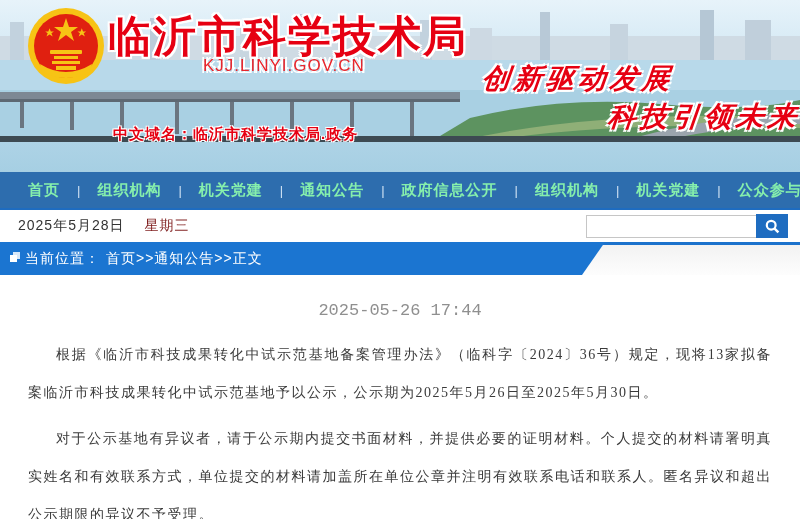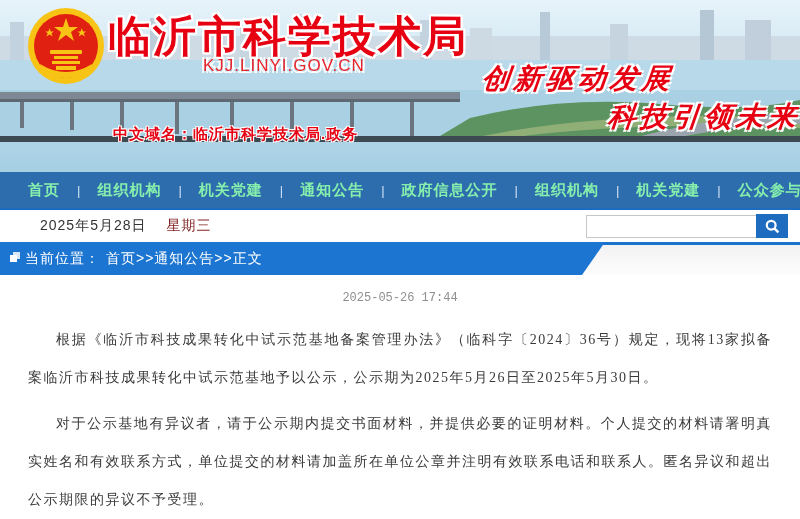--- a/index.html
+++ b/index.html
@@ -30,21 +30,21 @@
   
   .nav { width:800px; height:38px; background:#2d6dae; border-bottom:2px solid #1e6cc0;
     display:flex; align-items:center; padding-left:28px; }
   .nav-item { color:#86efac; font-size:15px; font-weight:bold; letter-spacing:1px;
     padding:0 17px; cursor:pointer; white-space:nowrap; }
   .nav-item:first-child { padding-left:0; }
   .nav-sep { color:#cfe2f3; font-size:13px; }
 
   
   .datebar { position:relative; width:800px; height:32px; background:#fff;
-    display:flex; align-items:center; padding-left:40px; }
+    display:flex; align-items:center; padding-left:18px; }
   .date-text { font-size:14px; color:#333; letter-spacing:1px; }
   .weekday { font-size:14px; color:#7f1d1d; margin-left:20px; letter-spacing:1px; }
   .search { position:absolute; right:12px; top:4px; display:flex; align-items:center; }
   .search input { width:170px; height:23px; border:1px solid #c6c6c6; border-right:none;
     background:#fff; outline:none; padding:0 6px; font-size:13px; }
   .search .btn { width:32px; height:24px; background:#1e6cc0; border:none; cursor:pointer;
     display:flex; align-items:center; justify-content:center; }
 
   
   .crumb { position:relative; width:800px; height:33px; background:linear-gradient(#f1f1f1,#fdfdfd); }
@@ -55,21 +55,21 @@
   .crumb-icon { display:inline-block; width:7px; height:7px; background:#fff; margin-right:8px;
     box-shadow:3px -3px 0 0 #d8e8f8; }
   .crumb-label,.crumb-path { font-size:14px; color:#fff; letter-spacing:1px; }
   .crumb-path { margin-left:6px; cursor:pointer; }
 
   
   .article { padding:16px 28px 0 28px; background:#fff; }
   .art-title { text-align:center; font-family:"Liberation Serif","DejaVu Serif",serif;
     font-size:20px; font-weight:bold; color:#1f1f1f; letter-spacing:1px; }
   .art-meta { text-align:center; font-family:"Liberation Mono","DejaVu Sans Mono",monospace;
-    font-size:12px; color:#8f8f8f; }
+    font-size:17px; color:#8f8f8f; margin-top:10px; }
   .art-body { margin-top:16px; }
   .art-body p { font-family:"Liberation Serif","DejaVu Serif",serif; font-size:14px;
     line-height:38px; letter-spacing:1.5px; color:#3a3a3a; text-indent:2em;
     text-align:justify; margin-bottom:8px; }
 </style>
 </head>
 <body>
 
 <div class="banner">
   <svg class="scene" width="800" height="142" viewBox="0 0 800 142">

